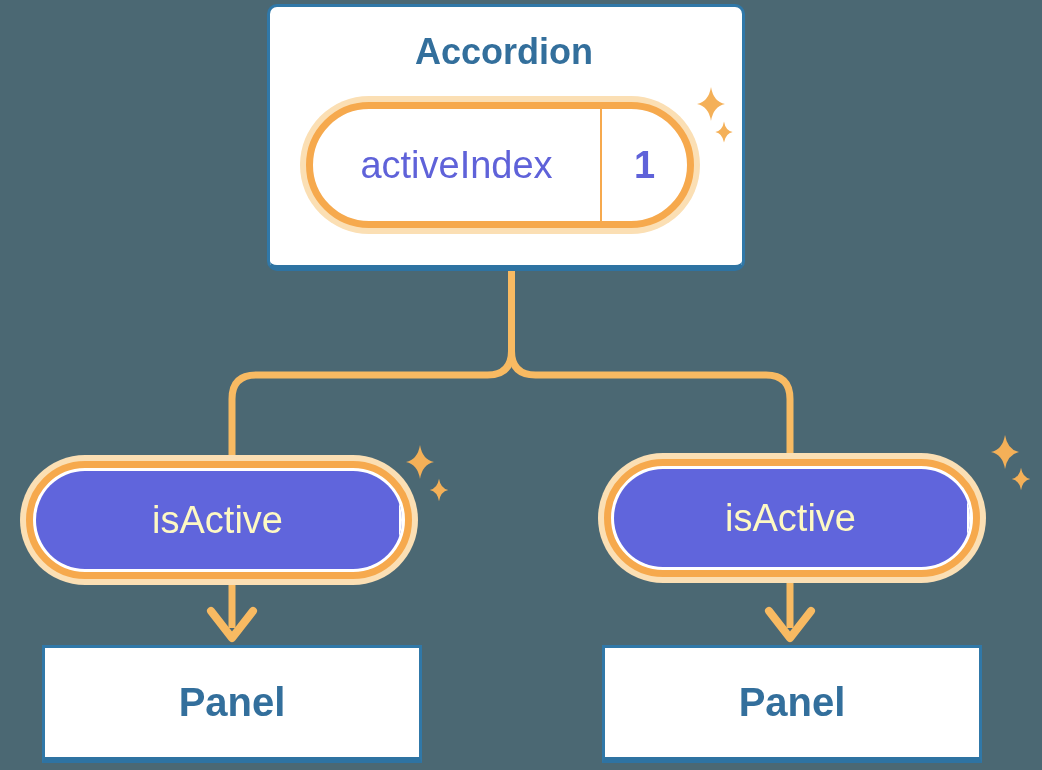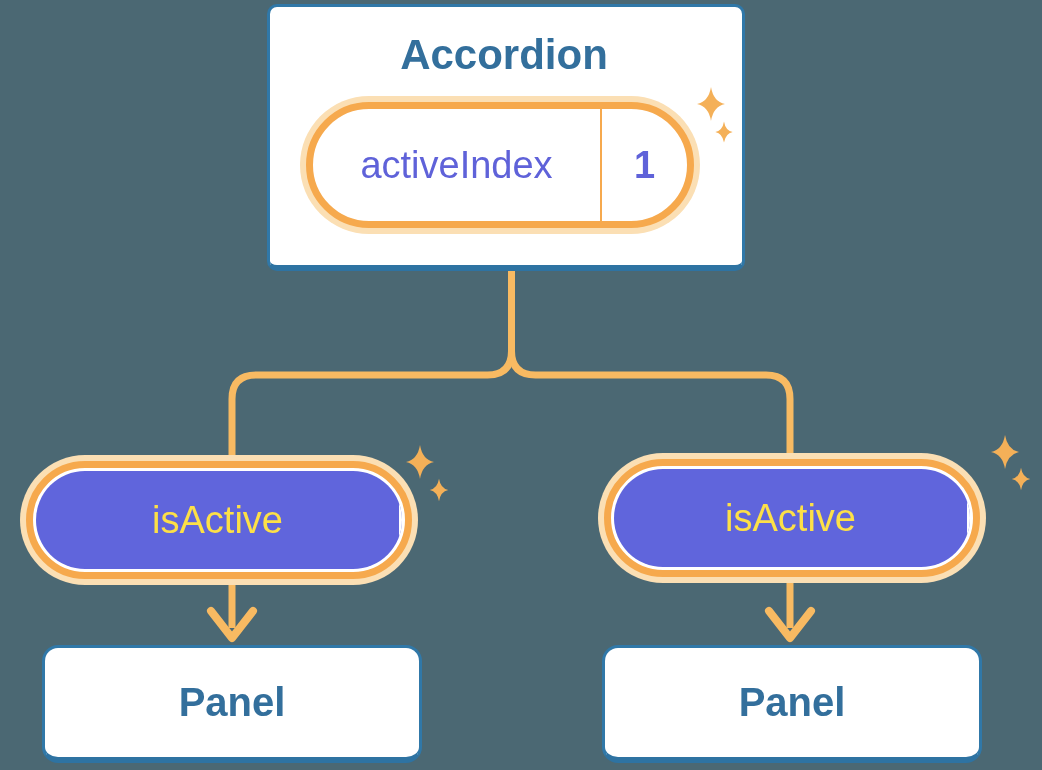--- a/index.html
+++ b/index.html
@@ -20,26 +20,26 @@
     background:#ffffff;
     border:3px solid #3078a8;
     border-bottom:6px solid #2e73a2;
     border-radius:10px;
     z-index:2;
   }
   .accordion-card{left:267px;top:4px;width:478px;height:267px;}
   .accordion-title{
     position:absolute;left:0;right:4px;top:24px;
     text-align:center;
-    font-size:42px;font-weight:600;
+    font-size:36px;font-weight:600;
     color:#336f9c;
   }
   .panel-card{
     display:flex;align-items:center;justify-content:center;
-    border-radius:16px;
+    border-radius:0;
   }
   .panel-left{left:42px;top:645px;width:380px;height:118px;}
   .panel-right{left:602px;top:645px;width:380px;height:118px;}
   .panel-label{font-size:40px;font-weight:600;color:#336f9c;}
 
   .pill-glow{
     position:absolute;
     border-radius:999px;
     background:#fbdfb4;
     padding:6px;
@@ -61,21 +61,21 @@
   .pill-left{left:20px;top:455px;width:398px;height:130px;}
   .pill-right{left:598px;top:453px;width:388px;height:130px;}
 
   .purple .pill-ring{padding:3px;}          
   .purple .pill-core{background:#6065dc;}
 
   .seg{display:flex;align-items:center;justify-content:center;font-size:38px;}
   .seg-name{flex:1;}
   .pill-top .seg{color:#5f62d9;}
   .pill-top .seg-value{width:85px;}
-  .purple .seg{color:#fde047;}
+  .purple .seg{color:#fef9c3;}
   .pill-left .seg-value{width:155px;}
   .pill-right .seg-value{width:136px;}
   .seg-value{font-weight:700;}
   .divider{width:2px;background:#f6a94d;}
   .purple .divider{width:3px;background:#ffffff;}
 </style>
 </head>
 <body>
 
 <div class="canvas">

